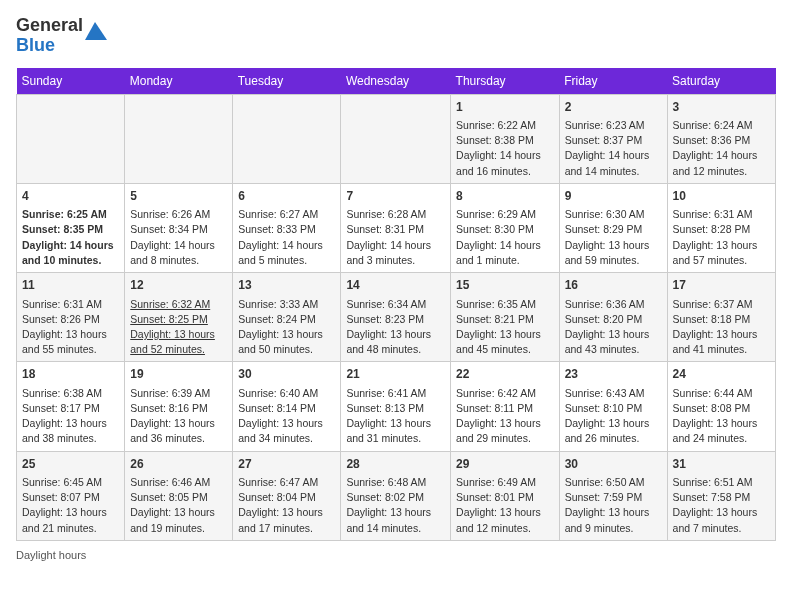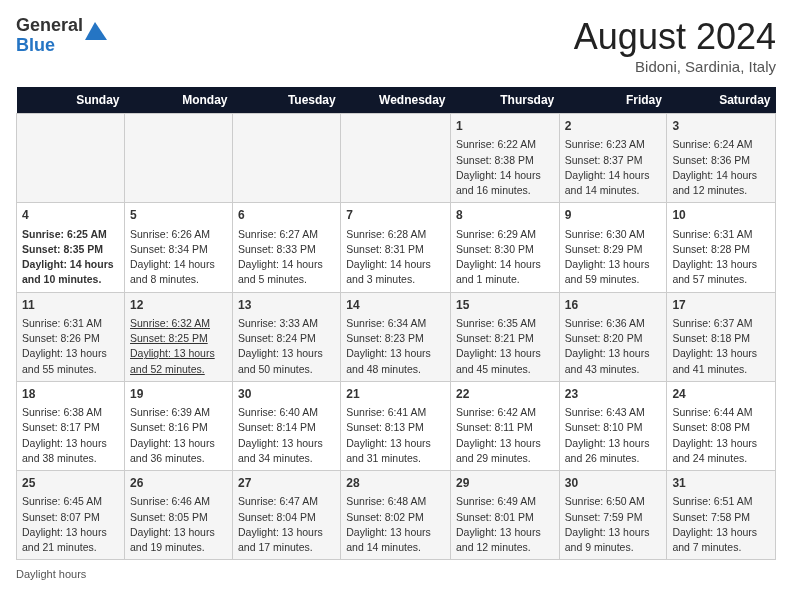--- a/index.html
+++ b/index.html
@@ -6,21 +6,21 @@
     body {
       font-family: Arial, sans-serif;
       background: #fff;
       width: 792px;
       min-height: 612px;
       padding: 16px;
     }
     .header {
       display: flex;
       justify-content: space-between;
-      align-items: flex-start;
+      align-items: flex-end;
       margin-bottom: 12px;
     }
     .logo {
       display: flex;
       align-items: center;
       gap: 4px;
     }
     .logo-text {
       font-size: 18px;
       font-weight: bold;
@@ -39,26 +39,26 @@
     .location {
       font-size: 15px;
       color: #555;
     }
     table {
       width: 100%;
       border-collapse: collapse;
       font-size: 10.5px;
     }
     thead tr th {
-      background-color: #0f172a;
+      background-color: #6d28d9;
       color: #fff;
-      text-align: right;
+      text-align: left;
       padding: 6px 5px;
       font-size: 12px;
-      font-weight: bold;
+      font-weight: normal;
     }
     tbody tr td {
       vertical-align: top;
       padding: 4px 5px;
       border: 1px solid #ccc;
       height: 80px;
       width: 113px;
       color: #333;
       line-height: 1.45;
     }
@@ -90,24 +90,20 @@
       <div style="display:flex;align-items:center;">
         <span class="logo-text">
           <span class="general">General</span><br>
           <span class="blue">Blue</span>
         </span>
         <svg width="22" height="22" viewBox="0 0 22 22" style="margin-left:2px;margin-top:-10px;">
           <polygon points="10,2 22,20 0,20" fill="#2575c4"></polygon>
         </svg>
       </div>
     </div>
-  </div>
-  <div class="title-block">
-    <div class="month-year">August 2024</div>
-    <div class="location">Bidoni, Sardinia, Italy</div>
   </div>
 </div>
 
 <table>
   <thead>
     <tr id="header-row">
         <th>Sunday</th>
         <th>Monday</th>
         <th>Tuesday</th>
         <th>Wednesday</th>

